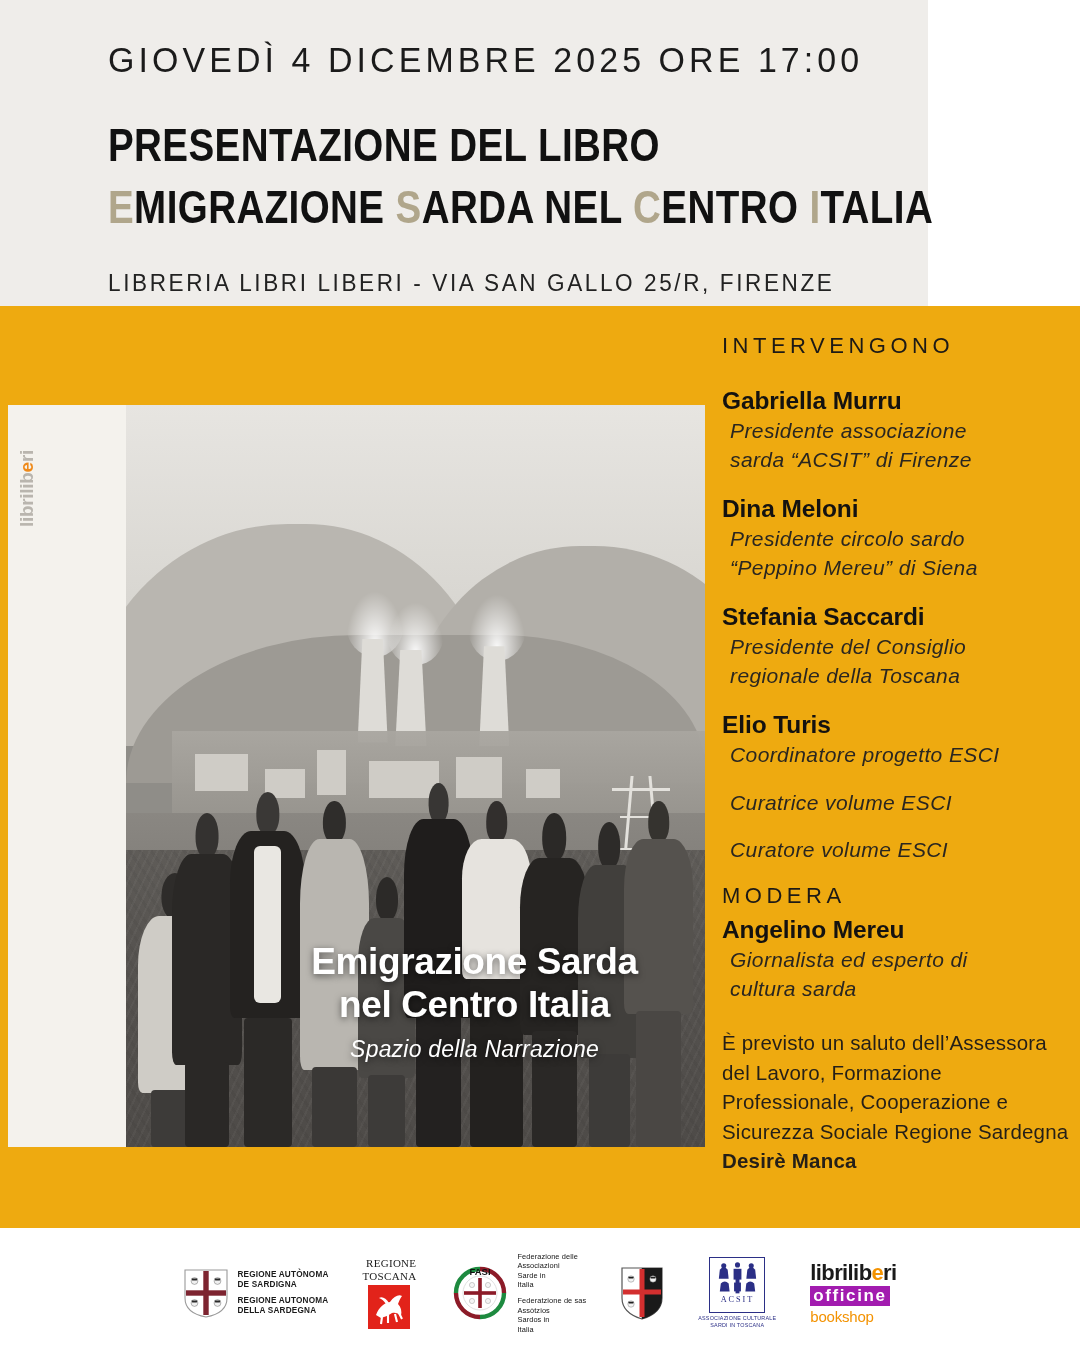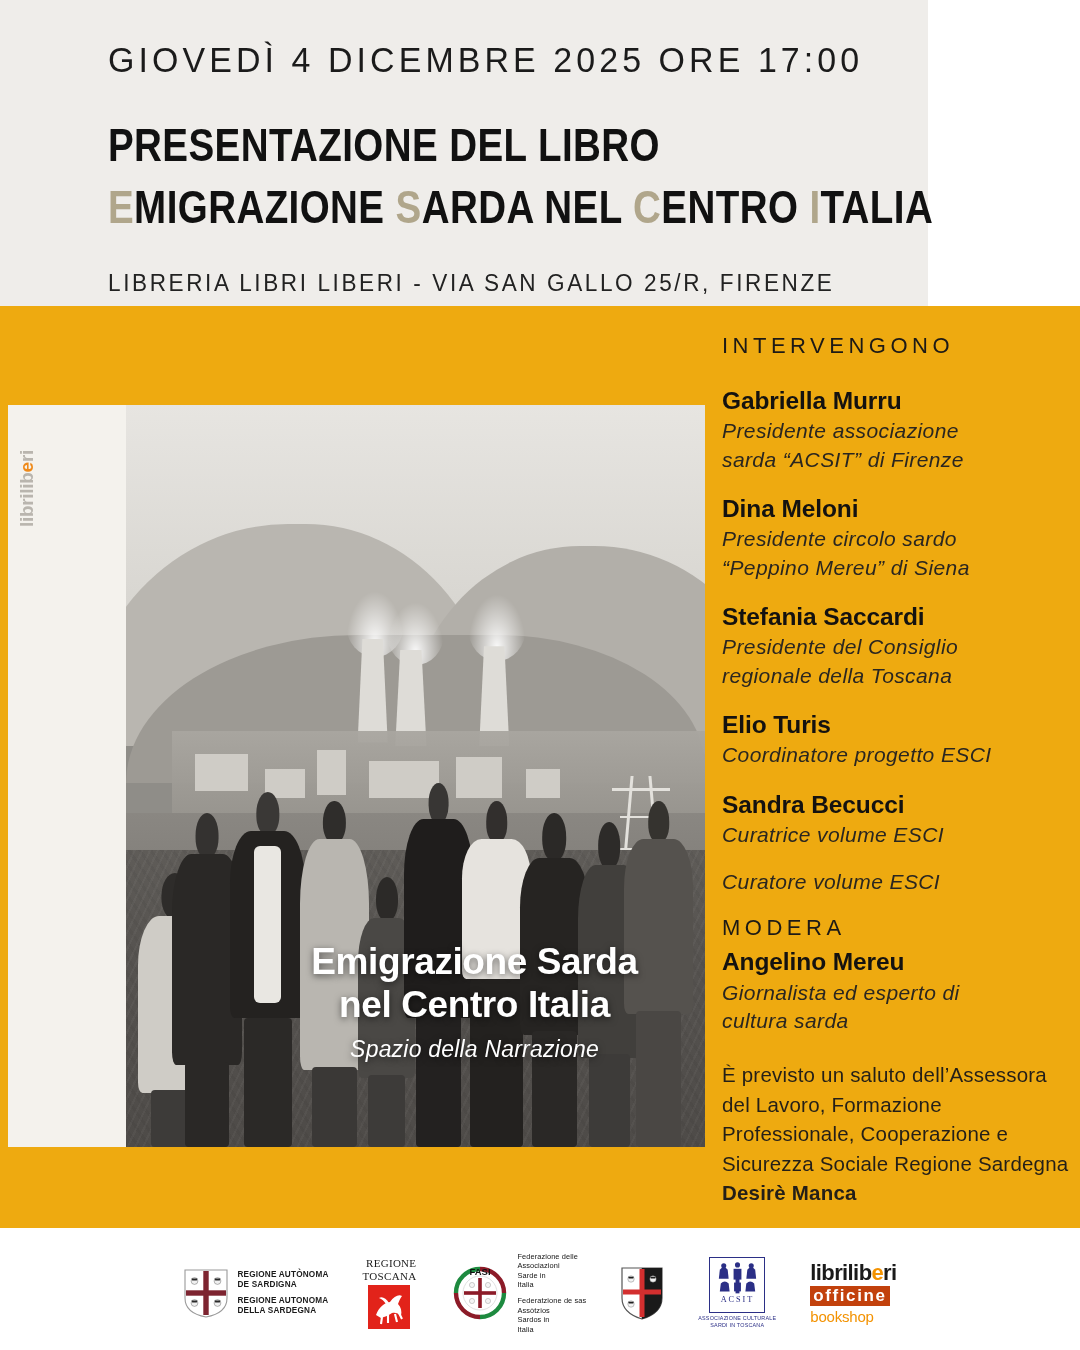--- a/index.html
+++ b/index.html
@@ -328,20 +328,21 @@
     letter-spacing: -0.1px;
     line-height: 1.28;
   }
   .sp-role {
     font-size: 21px;
     font-style: italic;
     color: #2a2620;
     line-height: 1.30;
     letter-spacing: 0.4px;
     margin-top: 1px;
+    margin-left: 8px;
   }
 
   .modera-kicker {
     font-size: 22px;
     letter-spacing: 4.5px;
     color: #1d1a16;
     margin-top: 9px;
     margin-bottom: 5px;
   }
 
@@ -432,21 +433,21 @@
   .ll-line1 {
     font-size: 22px;
     font-weight: 700;
     color: #1a1a1a;
     letter-spacing: -0.6px;
   }
   .ll-line1 .o { color: #f39200; }
   .ll-line2 {
     margin-top: 2px;
     display: inline-block;
-    background: #c2410c;
+    background: #a21caf;
     color: #ffffff;
     font-size: 17px;
     font-weight: 700;
     letter-spacing: 1.6px;
     padding: 1px 3px 2px 3px;
   }
   .ll-line3 {
     margin-top: 3px;
     font-size: 15px;
     font-weight: 400;
@@ -609,21 +610,20 @@
       <div class="sp-role">Presidente del Consiglio</div>
       <div class="sp-role">regionale della Toscana</div>
     </div>
 
     <div class="speaker">
       <div class="sp-name">Elio Turis</div>
       <div class="sp-role">Coordinatore progetto ESCI</div>
     </div>
 
     <div class="speaker">
-      <div class="sp-name">Sandra Becucci</div>
       <div class="sp-role">Curatrice volume ESCI</div>
     </div>
 
     <div class="speaker">
       <div class="sp-role">Curatore volume ESCI</div>
     </div>
 
     <div class="modera-kicker">MODERA</div>
 
     <div class="speaker">

